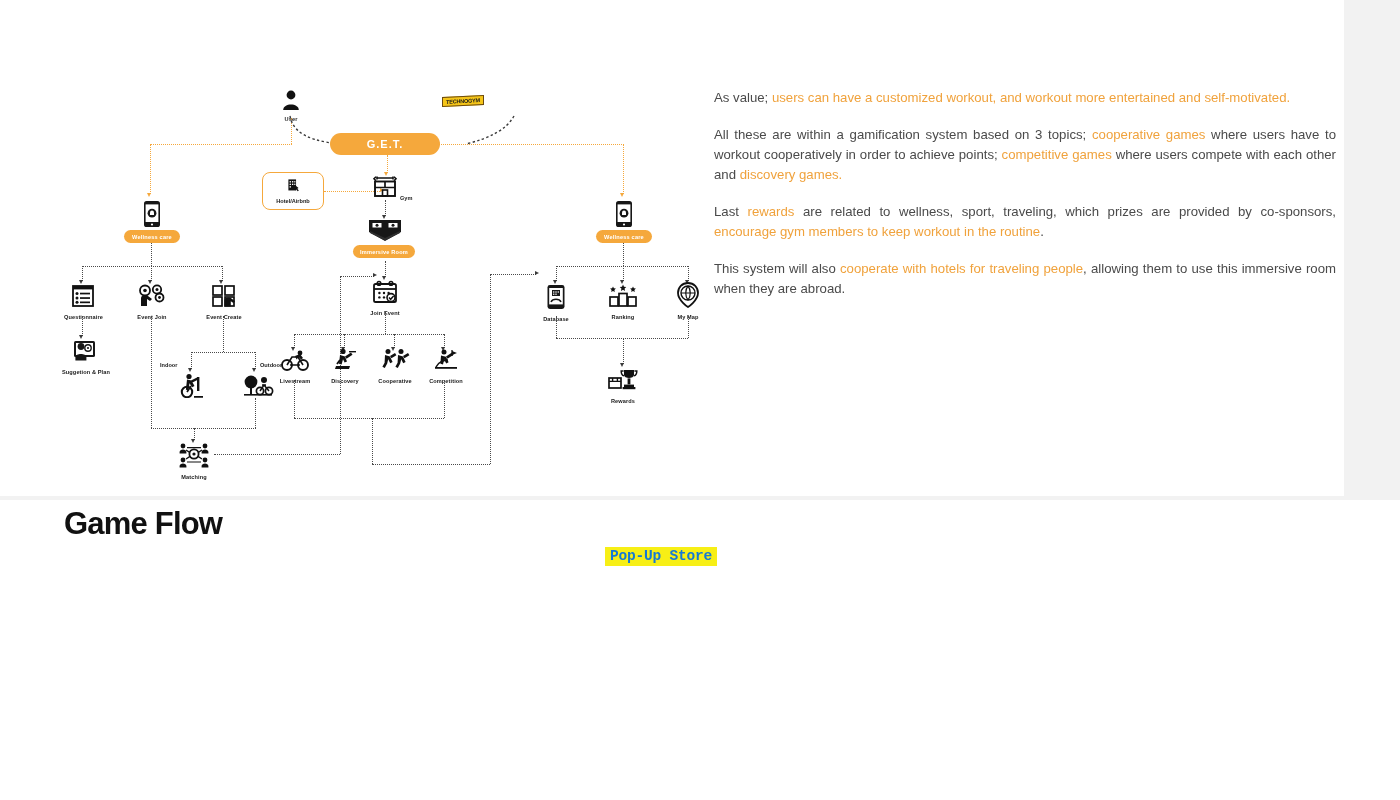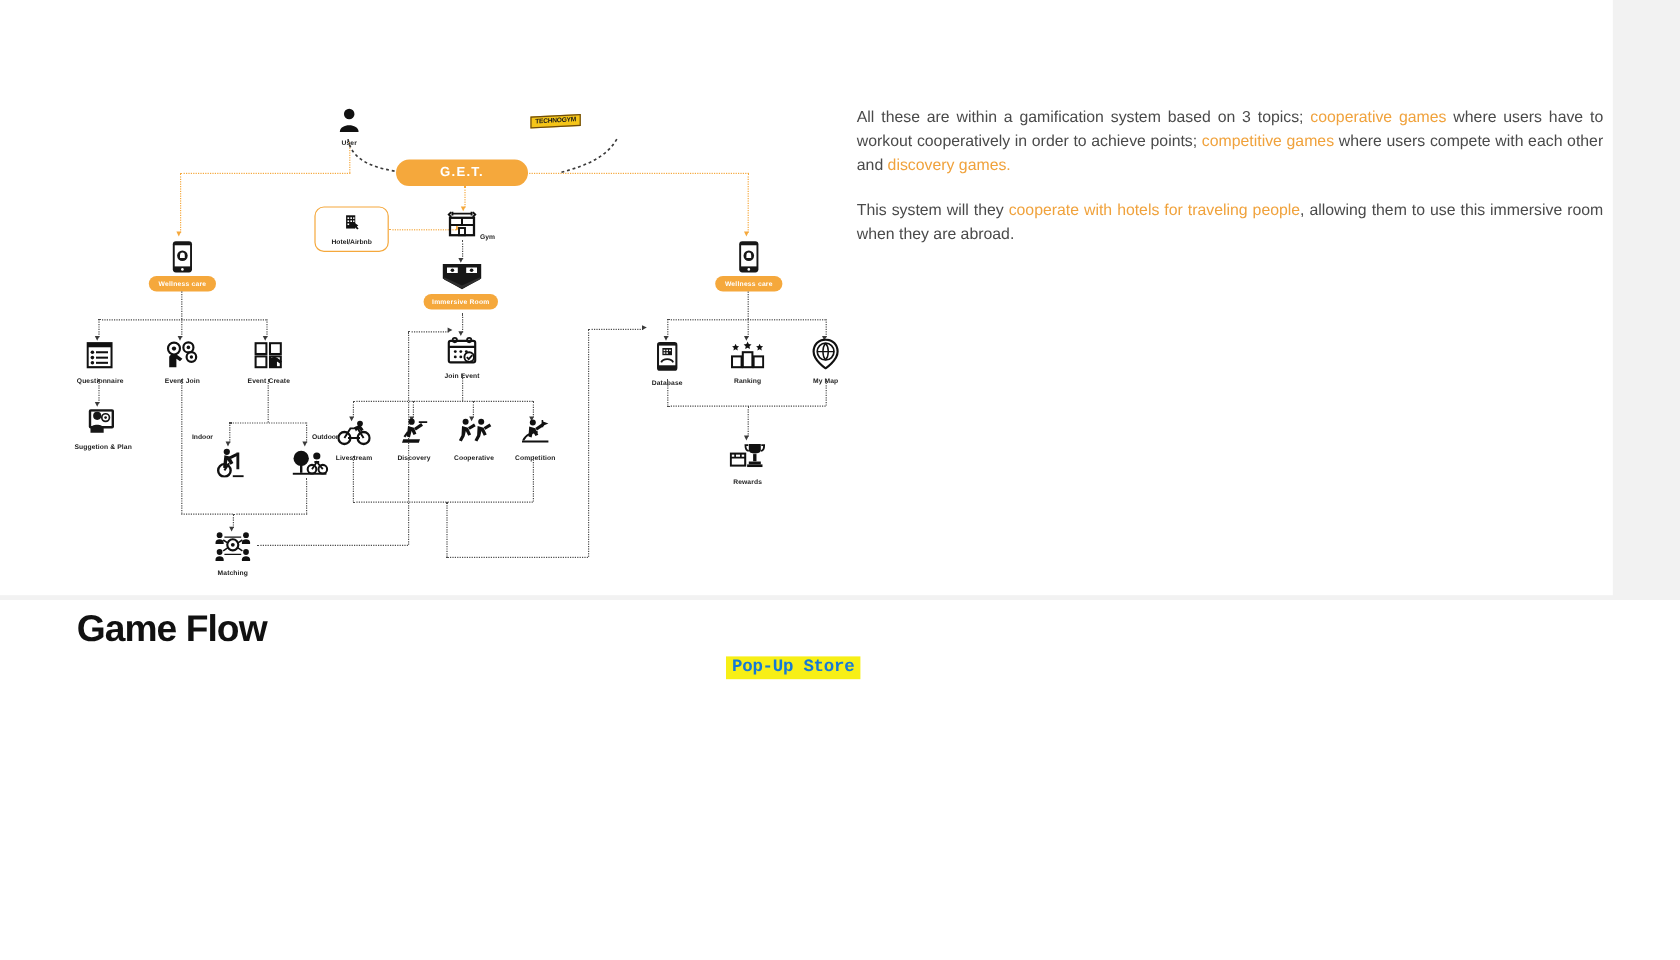--- a/index.html
+++ b/index.html
@@ -493,22 +493,24 @@
             <rect x="16" y="16.6" width="10" height="2.4" fill="#111"></rect>
             <rect x="14.6" y="19" width="12.8" height="2.2" fill="#111"></rect>
           </svg>
         </span>
         <span class="lbl">Rewards</span>
       </div>
 
     </div>
 
     <div class="copy">
+      <p><span>As value; </span><span class="hl">users can have a customized workout, and workout more entertained and self-motivated.</span></p>
       <p><span>All these are within a gamification system based on 3 topics; </span><span class="hl">cooperative games</span><span> where users have to workout cooperatively in order to achieve points; </span><span class="hl">competitive games</span><span> where users compete with each other and </span><span class="hl">discovery games.</span></p>
-      <p><span>This system will they </span><span class="hl">cooperate with hotels for traveling people</span><span>, allowing them to use this immersive room when they are abroad.</span></p>
+      <p><span>Last </span><span class="hl">rewards</span><span> are related to wellness, sport, traveling, which prizes are provided by co-sponsors, </span><span class="hl">encourage gym members to keep workout in the routine</span><span>.</span></p>
+      <p><span>This system will also </span><span class="hl">cooperate with hotels for traveling people</span><span>, allowing them to use this immersive room when they are abroad.</span></p>
     </div>
   </div>
 
   <div class="bottom-area">
 
     <h1 class="section-title" style="position:absolute;left:64px;top:8px;">Game Flow</h1>
 
     <div class="popup-badge" style="top:47px;left:605px;font-family:Liberation Mono, monospace;">Pop-Up Store</div>
 
   </div>

